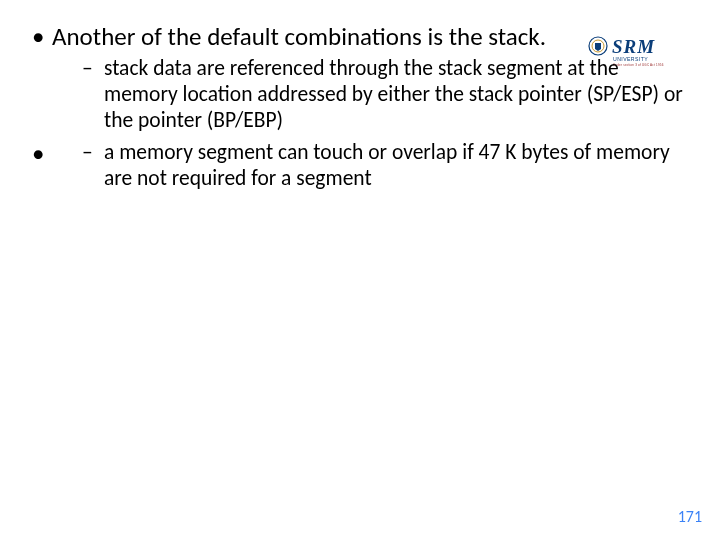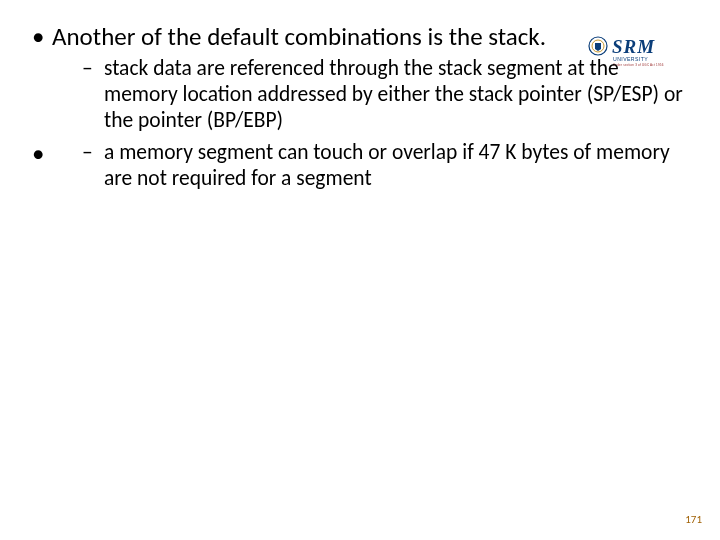--- a/index.html
+++ b/index.html
@@ -62,22 +62,22 @@
     position: absolute;
     left: 30px;
     top: 0;
     font-size: 21.5px;
     color: #000;
   }
   .page-number {
     position: absolute;
     right: 18px;
     bottom: 14px;
-    font-size: 11px;
-    color: #a16207;
+    font-size: 16px;
+    color: #3b82f6;
   }
   .logo {
     position: absolute;
     top: 12px;
     right: 32px;
     width: 110px;
     height: 42px;
     margin-top: 20px;
   }
   .logo svg {

